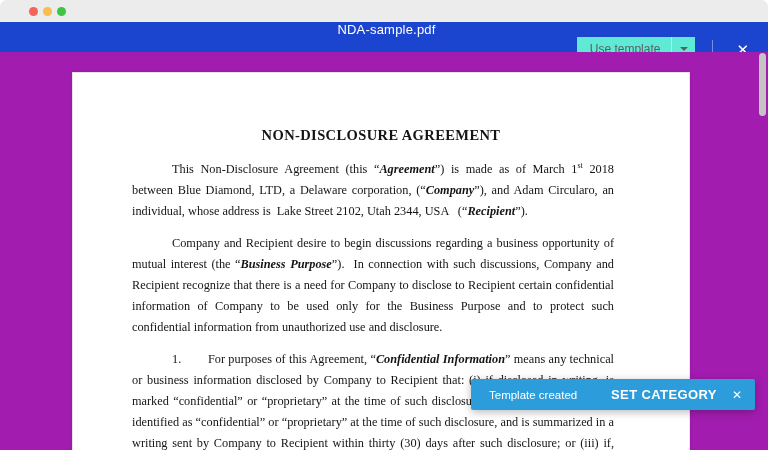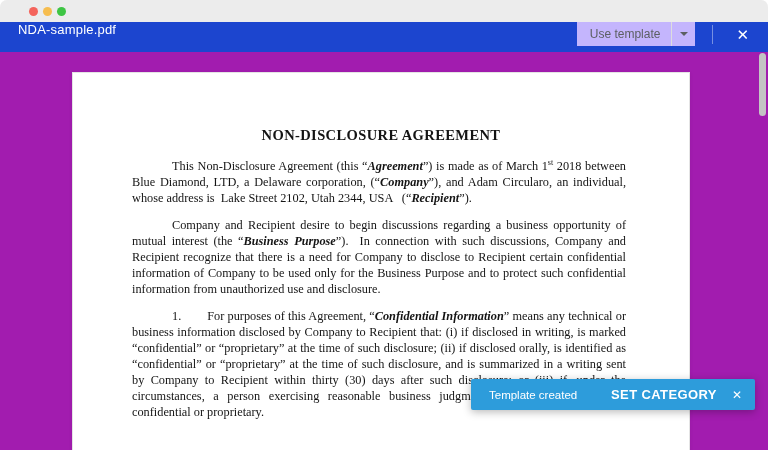--- a/index.html
+++ b/index.html
@@ -22,28 +22,29 @@
     display:flex; align-items:center;
     padding-left:29px; gap:5px;
   }
   .light { width:9px; height:9px; border-radius:50%; display:inline-block; }
   .light.red    { background:var(--traffic-red); }
   .light.yellow { background:var(--traffic-yellow); }
   .light.green  { background:var(--traffic-green); }
   
   .header {
     height:30px; background:var(--header-blue);
-    display:flex; align-items:flex-start;
+    display:flex; align-items:center;
     padding:0 13px 0 18px;
     color:#fff;
+    flex-direction:column;
   }
   .filename { font-size:13px; letter-spacing:.2px; }
   .header-right { margin-left:auto; display:flex; align-items:center; }
   .use-template-btn {
-    background:#c4b5fd; height:24px; border-radius:0;
+    background:#5eead4; height:24px; border-radius:0;
     display:flex; align-items:center; cursor:pointer;
     color:#5c5f62; font-size:12px;
   }
   .btn-label { padding:0 11px 0 13px; white-space:nowrap; }
   .btn-divider { width:1px; height:24px; background:#ddd; }
   .caret-box { width:23px; height:24px; display:flex; align-items:center; justify-content:center; }
   .caret {
     width:0; height:0;
     border-left:4px solid transparent;
     border-right:4px solid transparent;
@@ -66,24 +67,24 @@
     color:#141414;
   }
   .doc-title {
     text-align:center;
     font-size:14.5px; font-weight:bold;
     letter-spacing:.4px;
     margin:7px 0 11px 0;
     font-family:"Liberation Serif", serif;
   }
   .doc-body p {
-    font-size:12.3px; line-height:16px;
+    font-size:12.3px; line-height:21px;
     text-align:justify;
     text-indent:40px;
-    margin:0 4px 11px 0;
+    margin:0 16px 11px 0;
   }
   .doc-body b { font-style:italic; }
   .doc-body sup { font-size:8px; }
   
   .scroll-thumb {
     position:absolute; right:2px; top:1px;
     width:7px; height:63px;
     background:#C4C4C4; border-radius:4px;
   }
   

